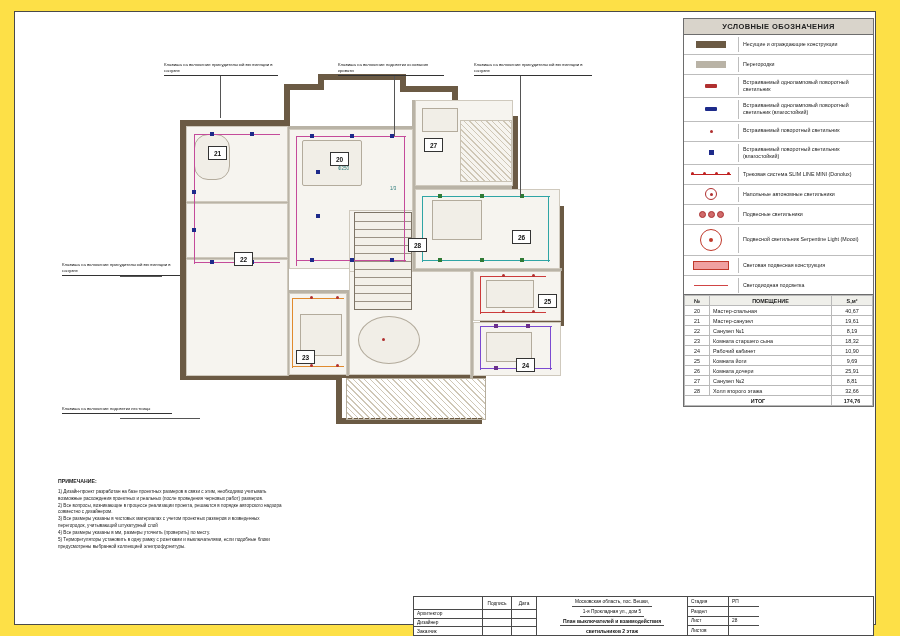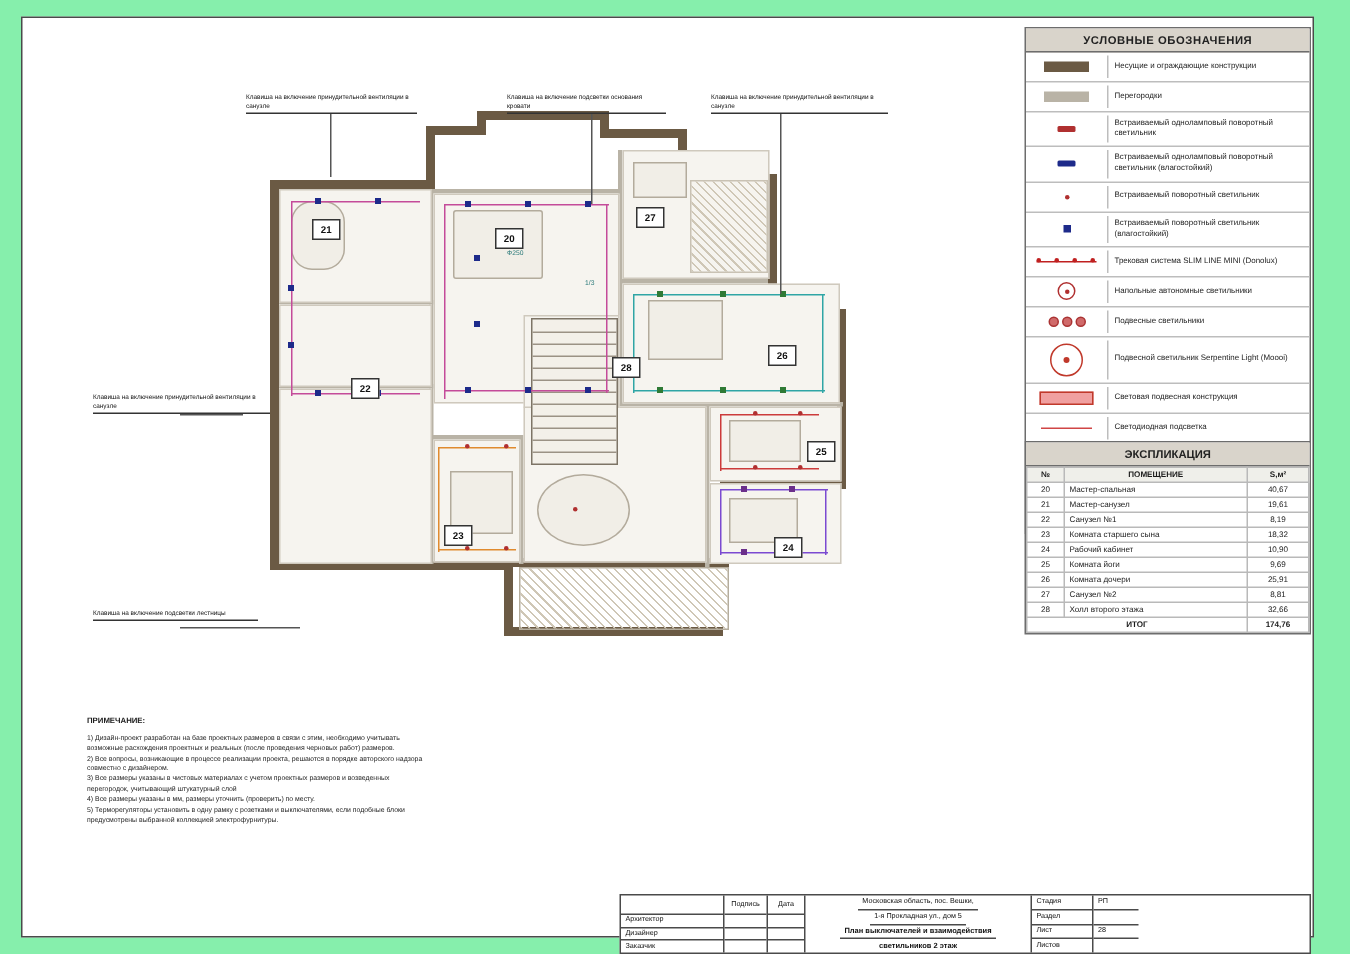--- a/index.html
+++ b/index.html
@@ -5,21 +5,21 @@
   html,body{margin:0;padding:0;}
   body{
     width:900px;height:636px;
     background:#f2f2f0;
     font-family:"Liberation Sans", sans-serif;
     overflow:hidden;
     position:relative;
   }
   .sheet{
     position:absolute;left:0;top:0;width:900px;height:636px;
-    background:#86efac;
+    background:#fde047;
   }
   .frame{
     position:absolute;left:14px;top:11px;width:860px;height:612px;
     border:1px solid #4a4a4a;
     background:#ffffff;
   }
 
   
   .legend{
     position:absolute;left:683px;top:18px;width:189px;
@@ -405,21 +405,20 @@
     </div>
     <div class="legend-row">
       <div class="legend-sym">
           <span class="sq-w"></span>
         </div>
       <div class="legend-lbl">Мастер-выключатель</div>
     </div>
   </div>
 
   <div class="expl">
-    <div class="expl-title">ЭКСПЛИКАЦИЯ</div>
     <table class="expl-t">
       <thead>
         <tr>
           <th class="c-num">№</th>
           <th>ПОМЕЩЕНИЕ</th>
           <th class="c-area">S,м²</th>
         </tr>
       </thead>
       <tbody>
         <tr>

